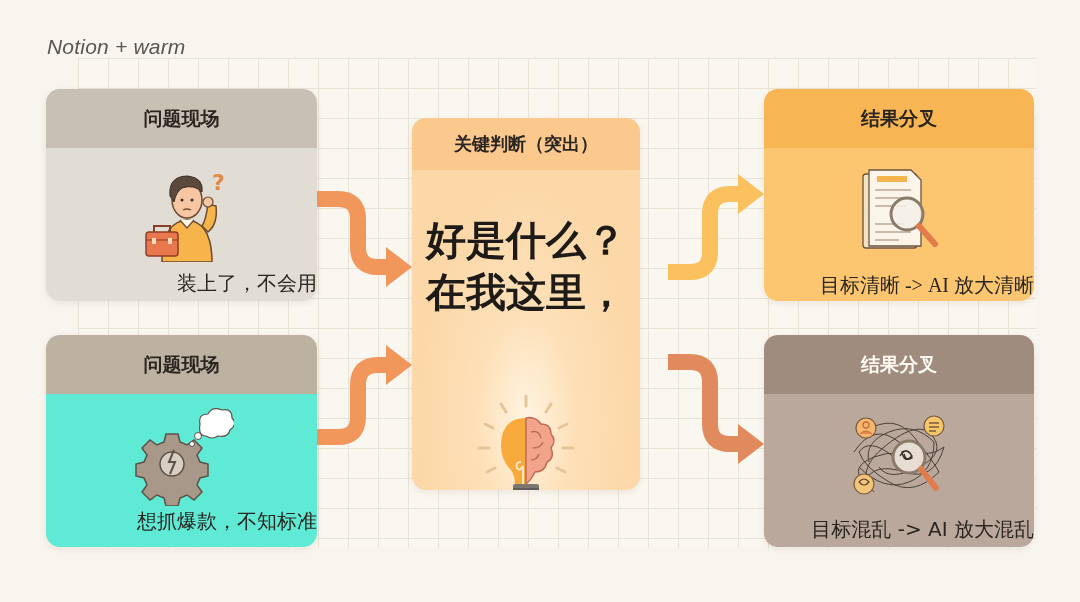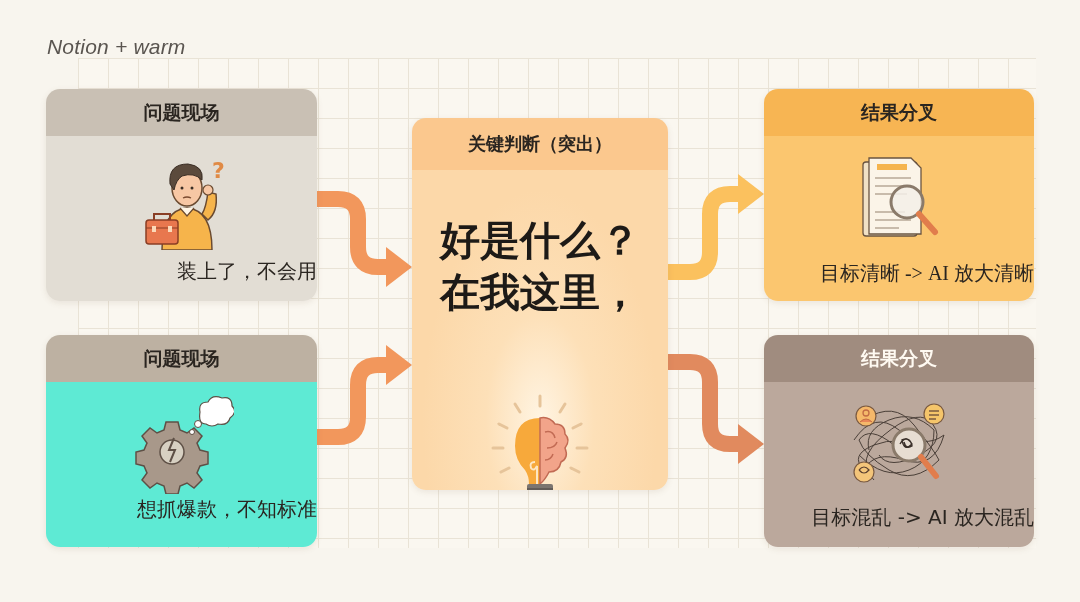--- a/index.html
+++ b/index.html
@@ -24,21 +24,21 @@
     font-family: "Liberation Sans", "DejaVu Sans", sans-serif;
     font-size: 21px; color: #5a5550; letter-spacing: 0.2px; font-style: italic;
   }
   .card {
     position: absolute;
     border-radius: 14px;
     overflow: hidden;
     box-shadow: 0 2px 6px rgba(120,100,70,0.12);
   }
   .card-head {
-    height: 47px;
+    height: 59px;
     display: flex; align-items: center; justify-content: center;
     font-weight: bold; font-size: 19px;
   }
   .card-body {
     position: relative;
     height: calc(100% - 47px);
   }
   .card-text {
     position: absolute; left: 0; right: 0;
     text-align: right; font-size: 20px; color: #2a2520;
@@ -47,21 +47,21 @@
 
   
   #c1 { left: 46px; top: 89px; width: 271px; height: 212px; }
   #c1 .card-head { background: #c9c0b4; }
   #c1 .card-body { background: #e2ddd4; }
   #c2 { left: 46px; top: 335px; width: 271px; height: 212px; }
   #c2 .card-head { background: #bdb1a2; }
   #c2 .card-body { background: #5eead4; }
 
   
-  #center { left: 412px; top: 118px; width: 256px; height: 372px; border-radius: 14px; }
+  #center { left: 412px; top: 118px; width: 228px; height: 372px; border-radius: 14px; }
   #center .card-head { height: 52px; background: #fbc88e; font-size: 18px; }
   #center .card-body {
     height: calc(100% - 52px);
     background: radial-gradient(ellipse at 50% 78%, #fff4e2 0%, #fde0b8 30%, #fcd8a9 65%);
   }
   .big-q {
     position: absolute; left: 0; right: 0; top: 44px;
     text-align: center; font-weight: bold; font-size: 40px; line-height: 52px;
     color: #1d1a17;
   }

